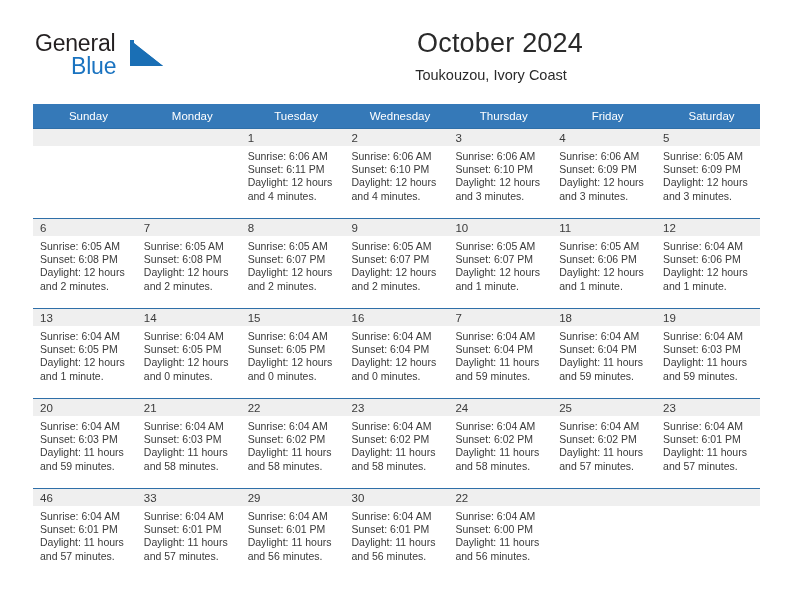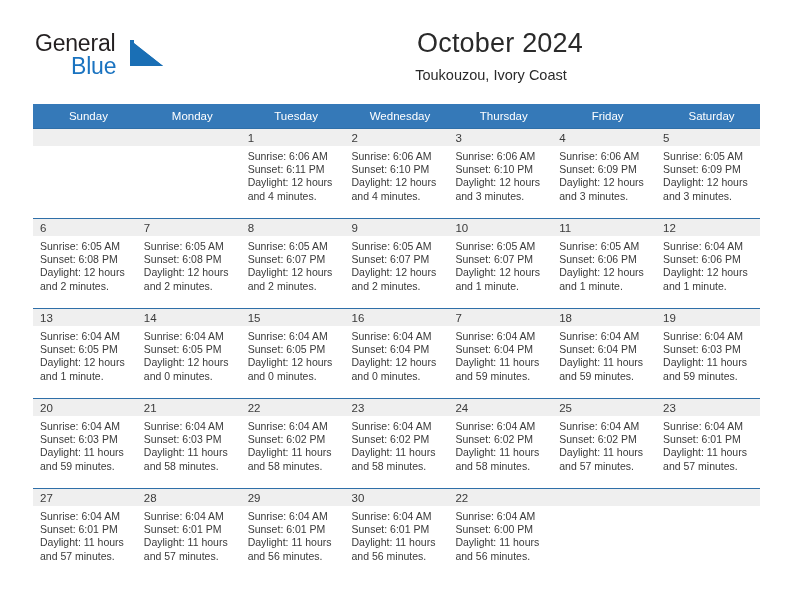--- a/index.html
+++ b/index.html
@@ -476,32 +476,32 @@
                 <div>Sunset: 6:01 PM</div>
                 <div>Daylight: 11 hours</div>
                 <div>and 57 minutes.</div>
               </div>
             </div>
           </td>
         </tr>
         <tr class="week-row">
           <td>
             <div class="cell-inner">
-              <div class="daynum-band">27</div>
+              <div class="daynum-band">46</div>
               <div class="cell-body">
                 <div>Sunrise: 6:04 AM</div>
                 <div>Sunset: 6:01 PM</div>
                 <div>Daylight: 11 hours</div>
                 <div>and 57 minutes.</div>
               </div>
             </div>
           </td>
           <td>
             <div class="cell-inner">
-              <div class="daynum-band">28</div>
+              <div class="daynum-band">33</div>
               <div class="cell-body">
                 <div>Sunrise: 6:04 AM</div>
                 <div>Sunset: 6:01 PM</div>
                 <div>Daylight: 11 hours</div>
                 <div>and 57 minutes.</div>
               </div>
             </div>
           </td>
           <td>
             <div class="cell-inner">

